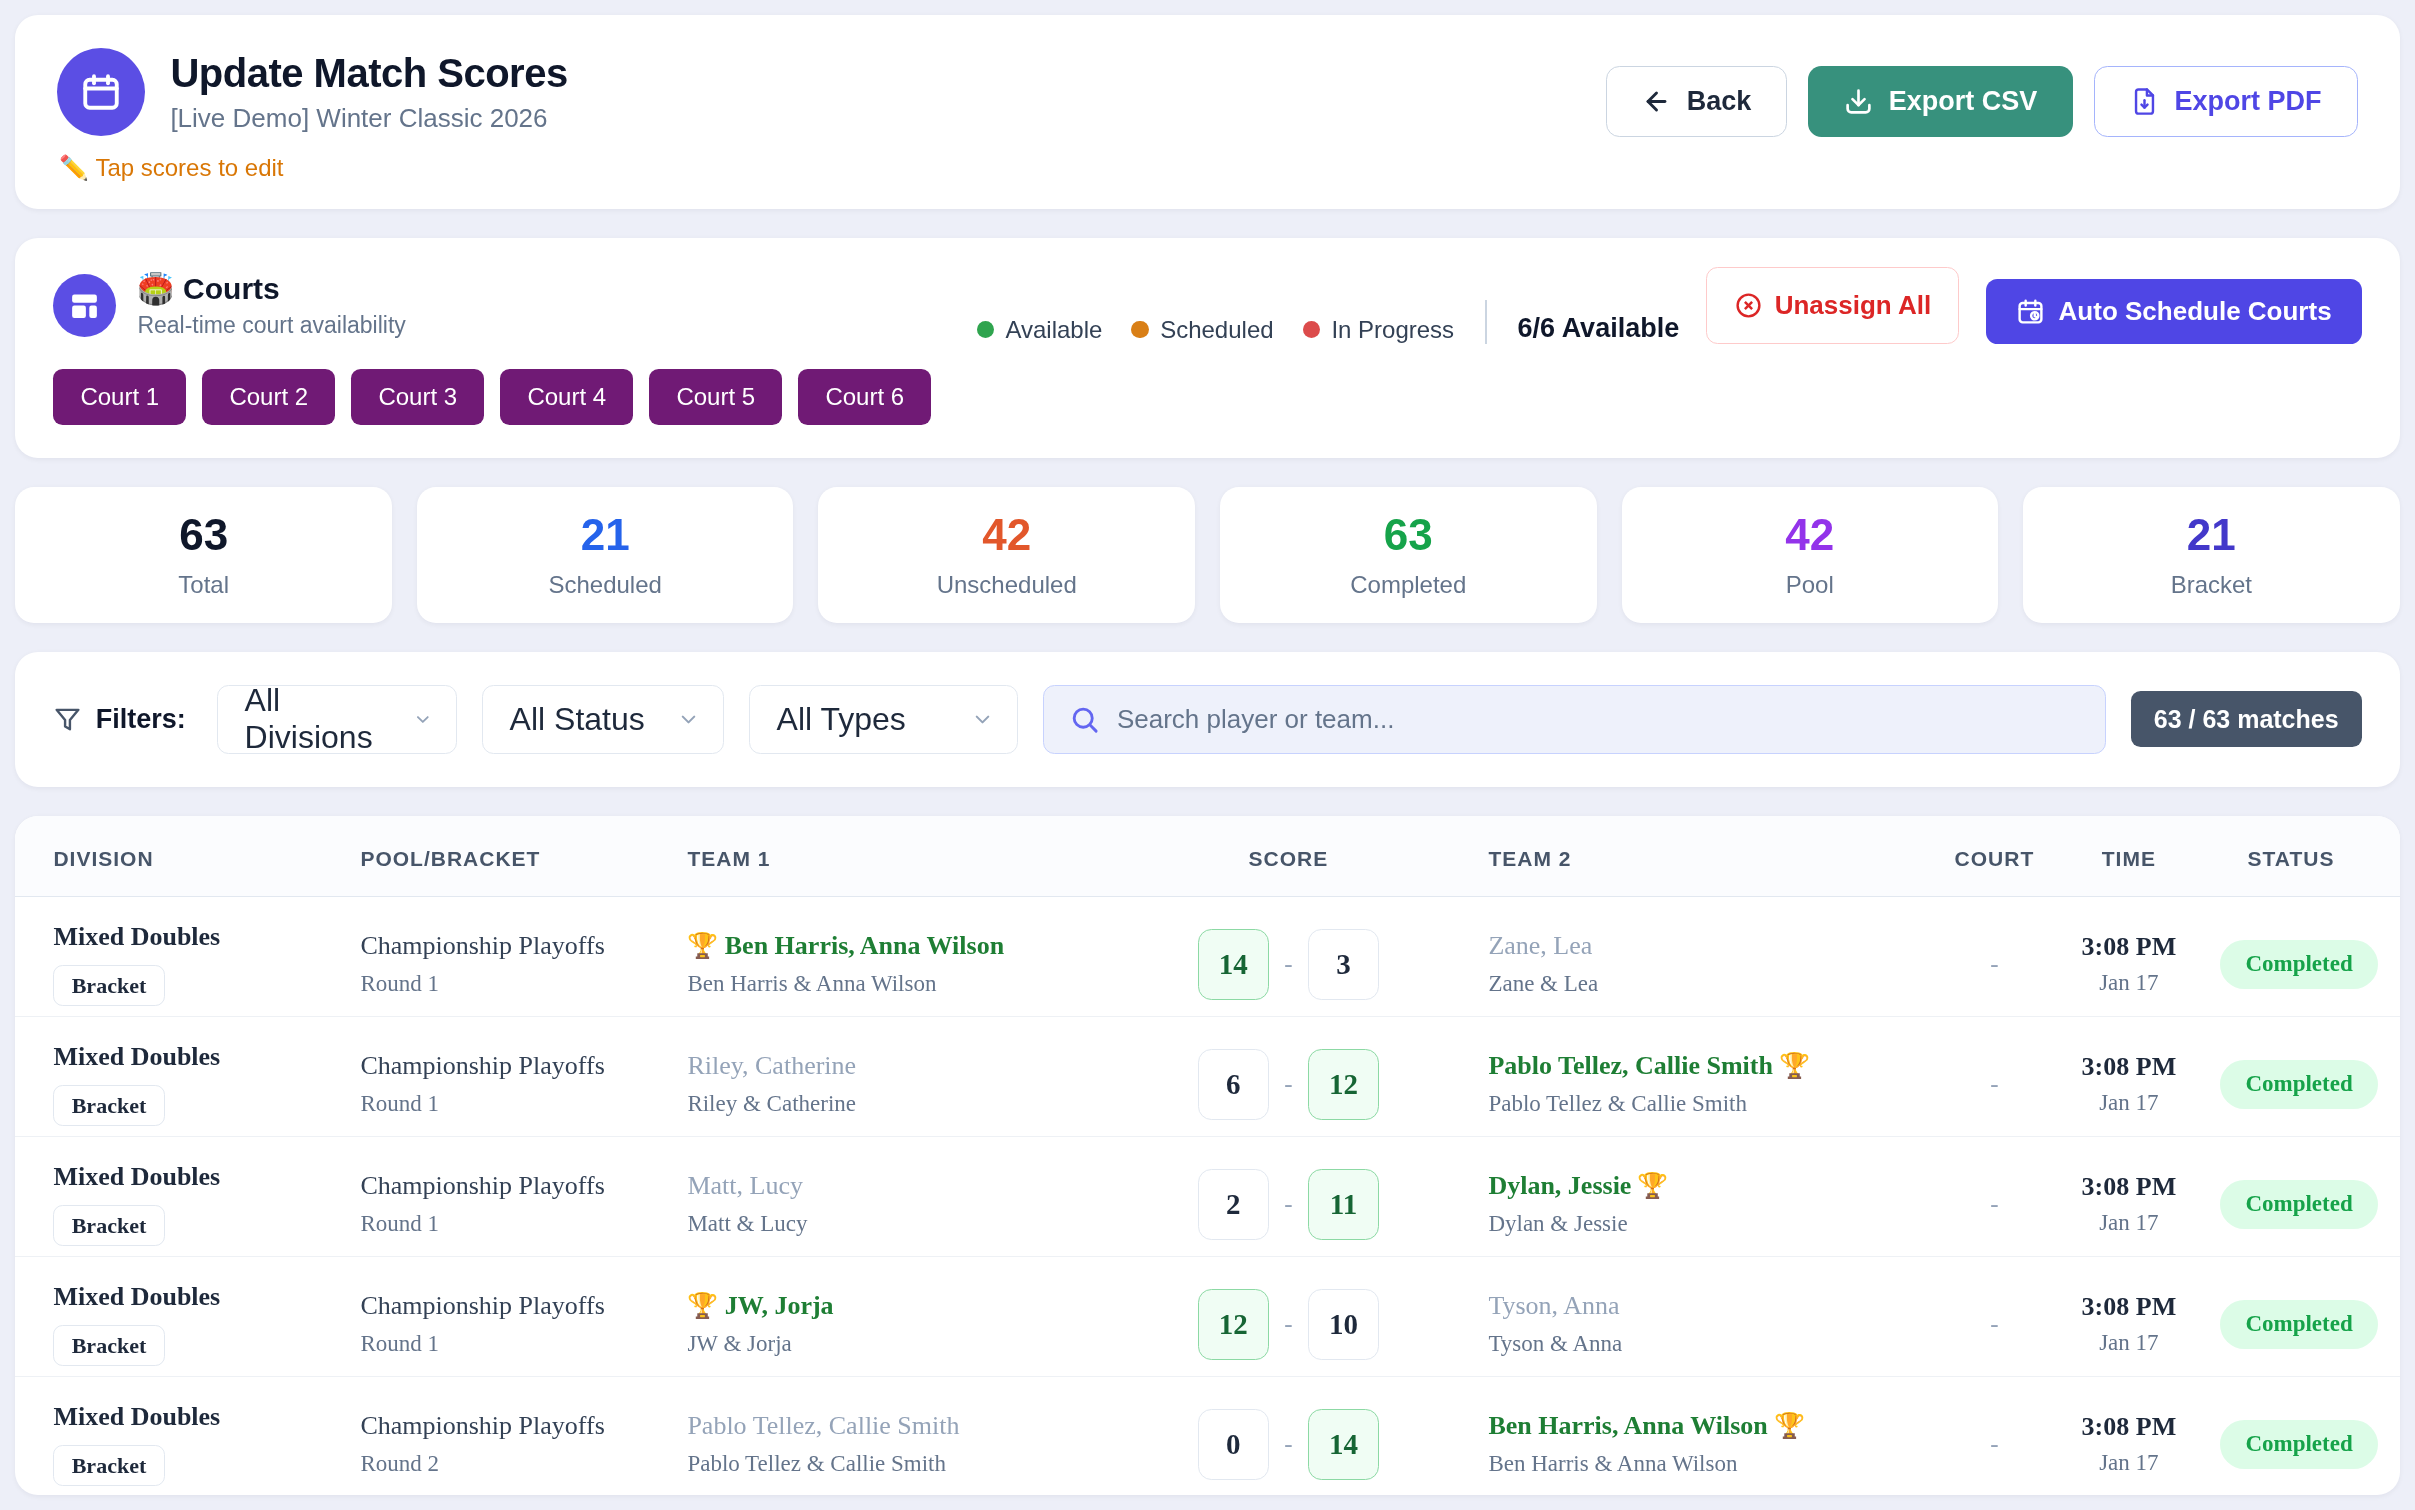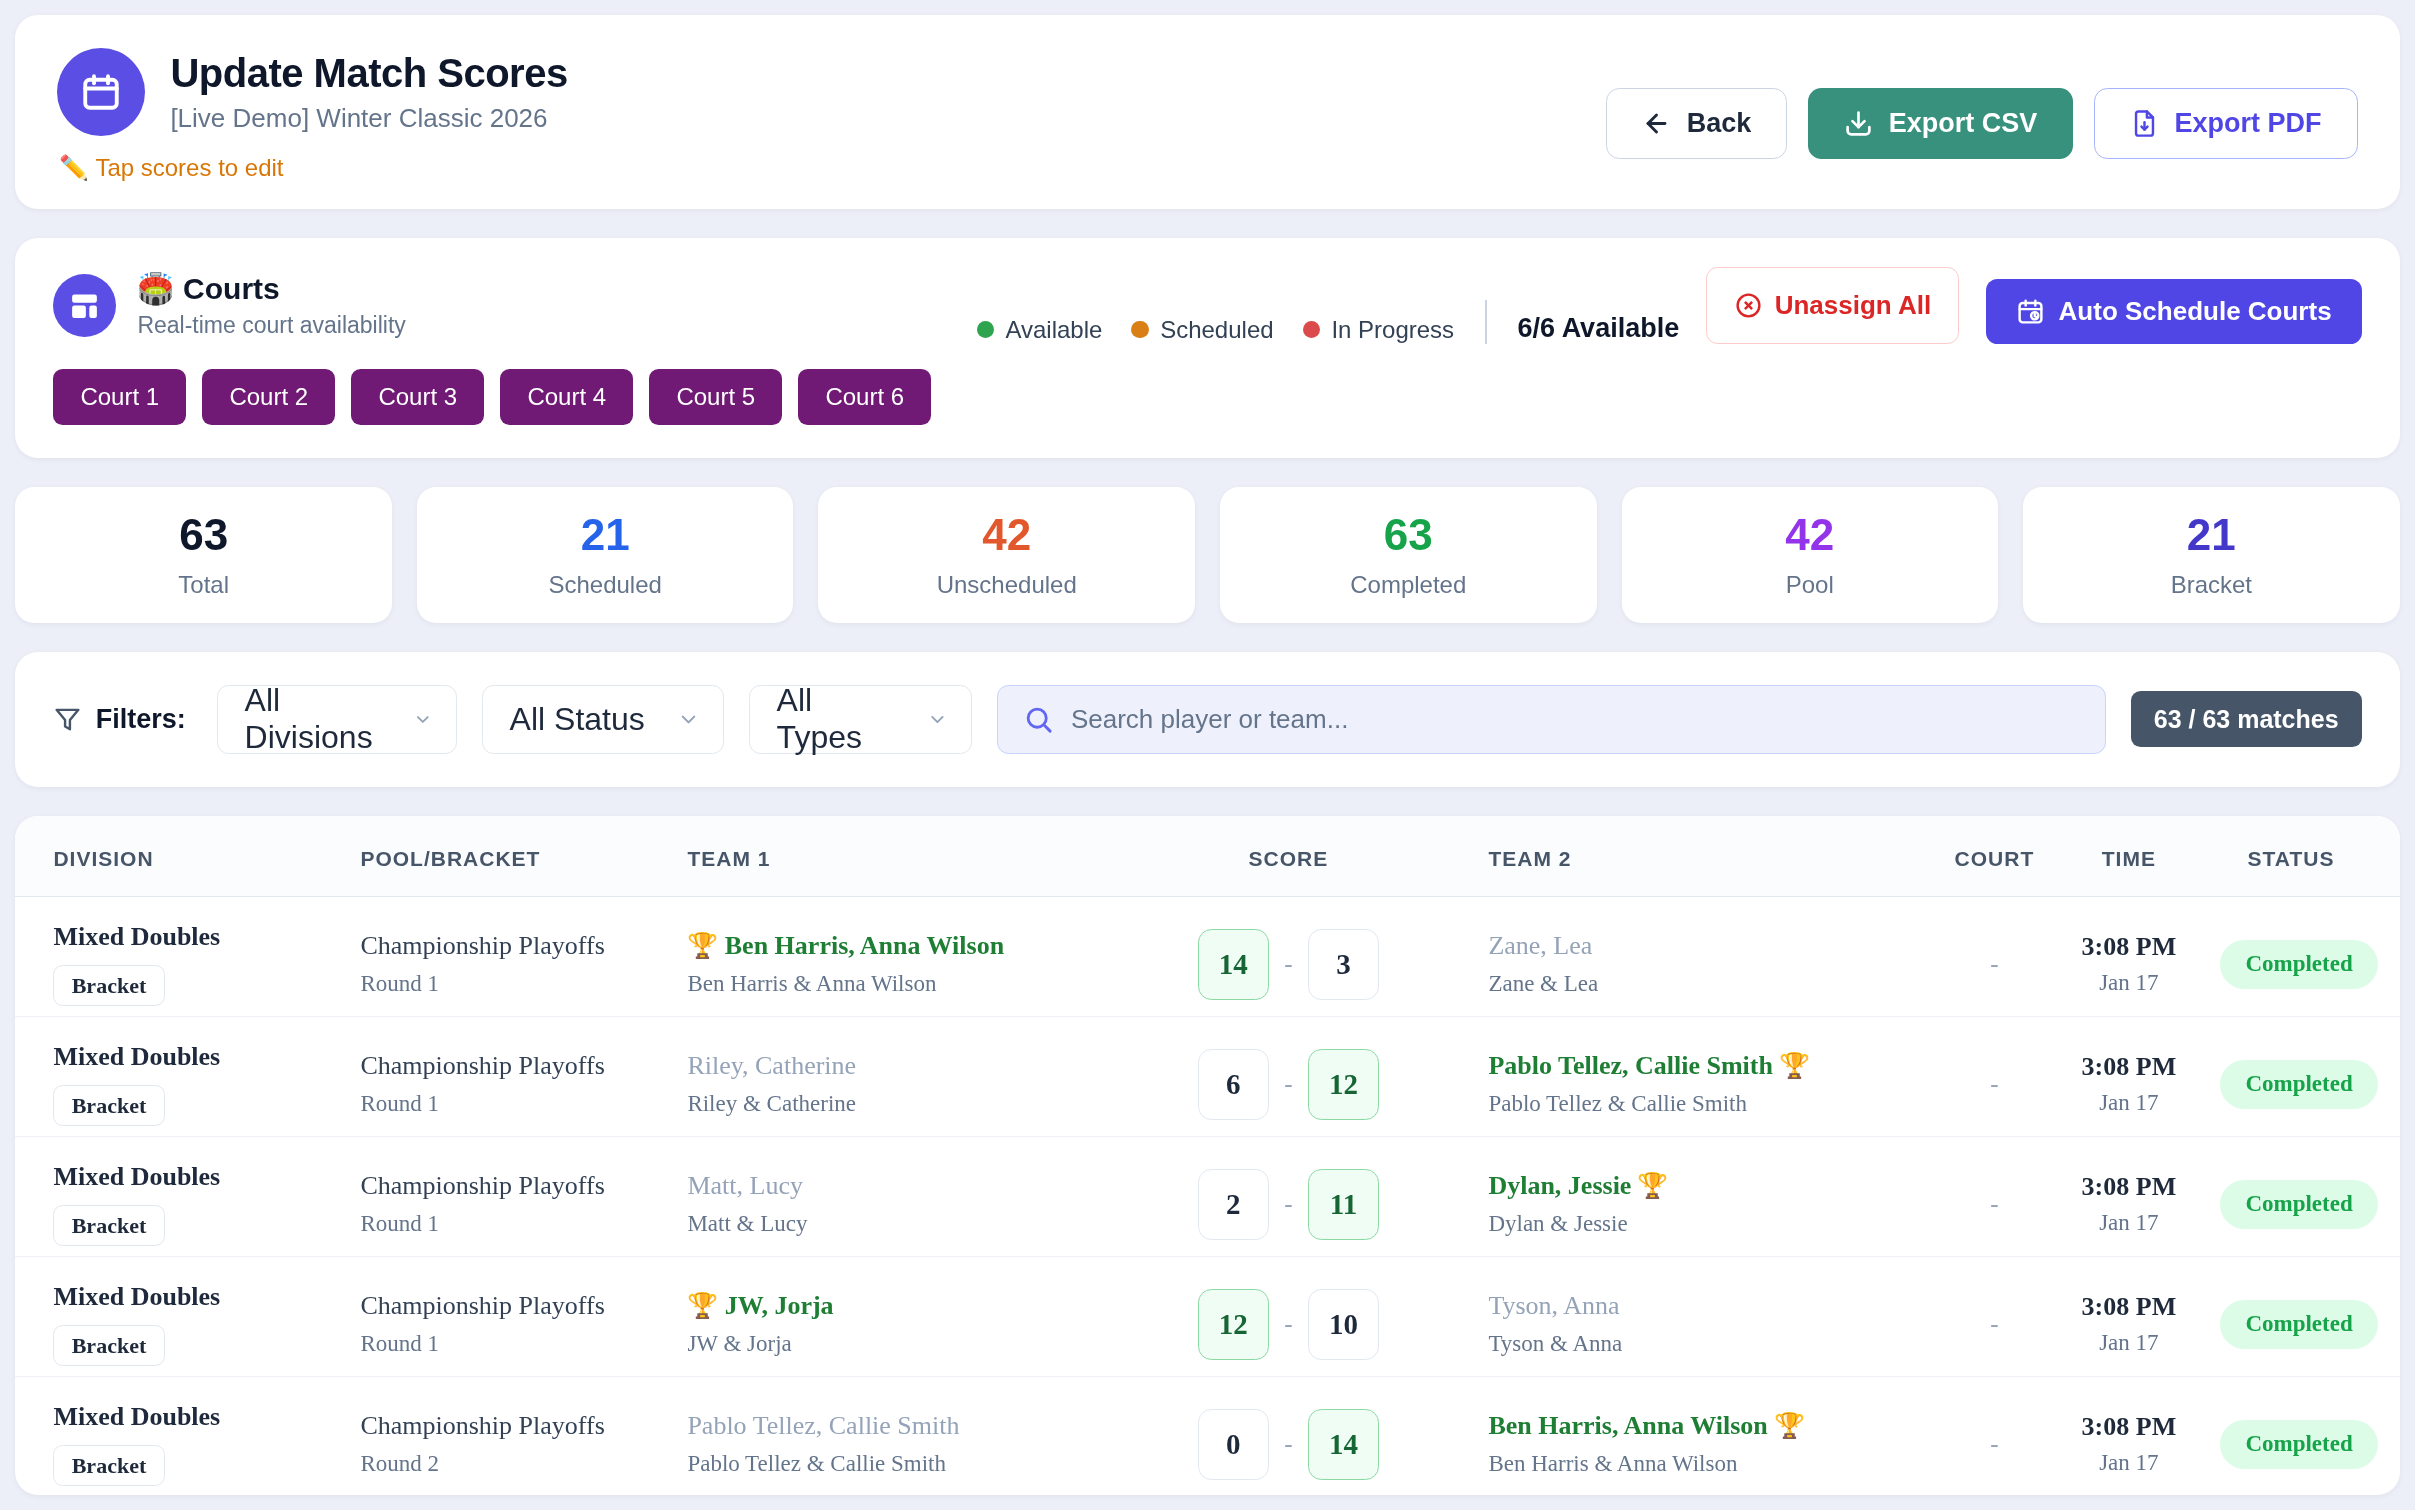--- a/index.html
+++ b/index.html
@@ -20,21 +20,21 @@
   .header-card { padding:33px 42px 27px 42px; display:flex; justify-content:space-between; }
   .header-left { display:flex; flex-direction:column; }
   .header-top { display:flex; align-items:center; gap:25px; }
   .icon-circle {
     width:88px; height:88px; border-radius:50%;
     background:#5b4ee4; display:flex; align-items:center; justify-content:center; flex:0 0 auto;
   }
   .page-title { font-size:40px; font-weight:800; color:#0f172a; letter-spacing:-0.5px; }
   .page-subtitle { font-size:26px; color:#64748b; margin-top:7.7px; }
   .edit-hint { font-size:24px; color:#d97706; margin-top:17.3px; margin-left:1.9px; }
-  .header-actions { display:flex; gap:21px; align-items:center; padding-top:17.3px; }
+  .header-actions { display:flex; gap:21px; align-items:flex-start; padding-top:17.3px; }
   .btn {
     display:inline-flex; align-items:center; gap:15.4px;
     height:71px; padding:0 35px; border-radius:13.4px;
     font-size:27px; font-weight:600; cursor:pointer; border:1.9px solid transparent;
     font-family:"Liberation Sans", sans-serif;
   }
   .btn-back { background:#fff; border-color:#cbd5e1; color:#1e293b; }
   .btn-csv { background:#37917d; color:#fff; }
   .btn-pdf { background:#fff; border-color:#a5b4fc; color:#4f46e5; }
 
@@ -70,21 +70,21 @@
   .stat-label { font-size:24px; color:#64748b; }
 
   
   .filters-card { padding:33px 38px; display:flex; align-items:center; gap:25px; }
   .filters-label { display:flex; align-items:center; gap:13.4px; font-size:27px; font-weight:600; color:#0f172a; margin-right:5.8px; }
   .dropdown {
     display:flex; align-items:center; justify-content:space-between; gap:21px;
     height:69px; border:1.9px solid #e2e8f0; border-radius:11.5px; padding:0 23px 0 27px;
     font-size:32px; color:#1e293b; background:#fff; cursor:pointer;
   }
-  .dd-divisions { width:240px; } .dd-status { width:242px; } .dd-types { width:223px;gap:33px; }
+  .dd-divisions { width:240px; } .dd-status { width:242px; } .dd-types { width:269px;gap:33px; }
   .search-wrap { flex:1; display:flex; align-items:center; gap:17.3px;
     height:69px; border:1.9px solid #c7d2fe; border-radius:11.5px; background:#eef1fb; padding:0 25px; }
   .search-input { flex:1; border:none; outline:none; background:transparent;
     font-size:26px; color:#1e293b; font-family:"Liberation Sans", sans-serif; }
   .search-input::placeholder { color:#64748b; }
   .match-badge { background:#475569; color:#fff; font-size:25px; font-weight:700;
     border-radius:9.6px; padding:13.4px 23px; white-space:nowrap; }
 
   
   .table-card { flex:1; border-radius:23px; overflow:hidden; display:flex; flex-direction:column; }

